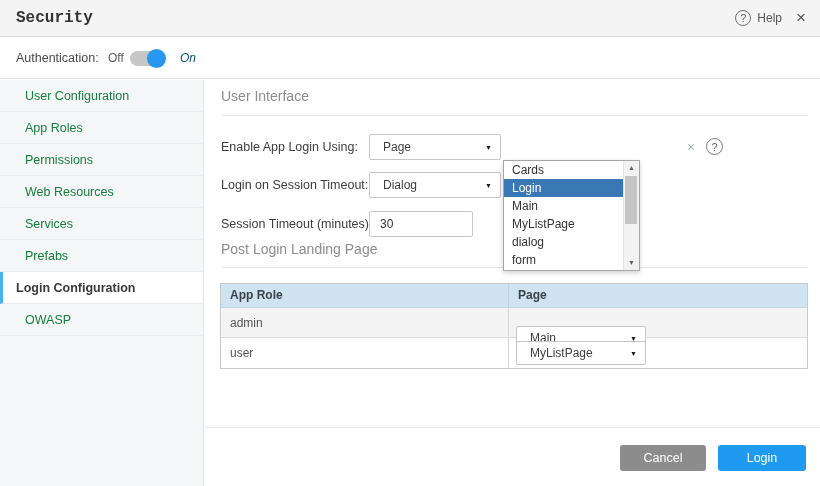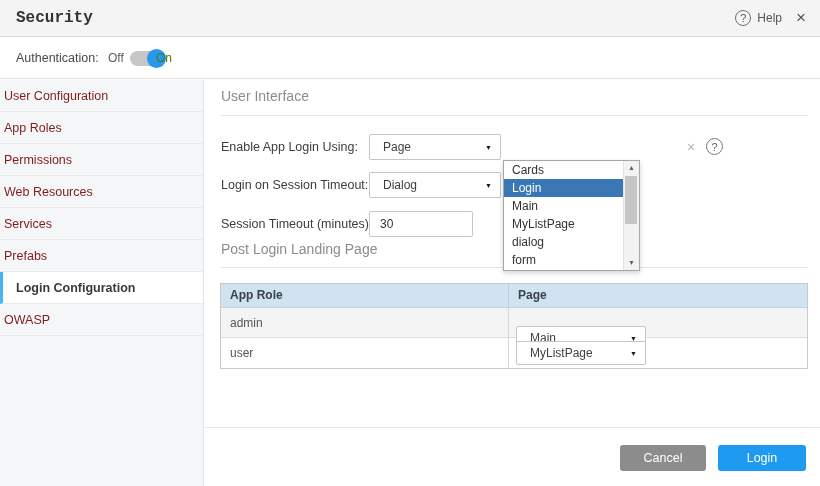--- a/index.html
+++ b/index.html
@@ -12,26 +12,26 @@
   
   .titlebar { position:absolute; top:0; left:0; right:0; height:37px; background:#f4f4f4; border-bottom:1px solid #dadada; }
   .page-title { position:absolute; left:16px; top:0; line-height:36px; font-size:16px; font-weight:bold; color:#333;font-family:Liberation Mono, monospace; }
   .help-group { position:absolute; right:38px; top:0; height:36px; display:flex; align-items:center; gap:6px; color:#555; cursor:pointer; }
   .q-icon { display:inline-block; width:16px; height:16px; border:1px solid #707070; border-radius:50%; font-size:11px; line-height:15px; text-align:center; color:#606060; }
   .close-x { position:absolute; right:10px; top:0; line-height:35px; font-size:17px; color:#555; cursor:pointer; padding:0 4px; }
   
   .auth-bar { position:absolute; top:37px; left:0; right:0; height:42px; background:#fff; border-bottom:1px solid #e3e3e3; }
   .auth-label { position:absolute; left:16px; top:0; line-height:42px; color:#4a4a4a; font-size:12.5px; }
   .auth-off { position:absolute; left:108px; top:0; line-height:42px; color:#5c5c5c; }
-  .auth-on  { position:absolute; left:156px; top:0; line-height:42px; color:#4d7c0f; }
+  .auth-on  { position:absolute; left:180px; top:0; line-height:42px; color:#0c4a6e;font-style:italic; }
   .toggle { position:absolute; left:130px; top:14px; width:34px; height:15px; border-radius:8px; background:#c6c6c6; cursor:pointer; }
   .toggle-knob { position:absolute; right:-2px; top:-2px; width:19px; height:19px; border-radius:50%; background:#2797f0; }
   
   .sidebar { position:absolute; top:80px; left:0; width:204px; bottom:0; background:#f5f6f7; border-right:1px solid #e2e4e6; }
-  .side-item { height:32px; line-height:32px; padding-left:4px; border-bottom:1px solid #e9ebed; color:#7f1d1d; font-size:12.5px; cursor:pointer; }
+  .side-item { height:32px; line-height:32px; padding-left:25px; border-bottom:1px solid #e9ebed; color:#15803d; font-size:12.5px; cursor:pointer; }
   .side-item.selected { background:#fff; border-left:3px solid #45b4f2; padding-left:13px; color:#3a3a3a; font-weight:bold; }
   
   .content { position:absolute; left:205px; top:79px; right:0; bottom:0; background:#fff; }
   .sec-title { position:absolute; left:16px; font-size:14px; color:#8c8c8c; }
   .sec-rule { position:absolute; left:16px; width:587px; height:1px; background:#e6e6e6; }
   .form-label { position:absolute; left:16px; height:26px; line-height:26px; color:#3d3d3d; font-size:12.5px; }
   .sel { position:absolute; background:#fff; border:1px solid #c6c6c6; border-radius:2px; cursor:pointer; }
   .sel-text { display:block; padding-left:13px; line-height:24px; font-size:12px; color:#3f3f3f; }
   .caret { position:absolute; right:8px; top:50%; transform:translateY(-50%); font-size:7px; color:#1a1a1a; }
   .txt-input { position:absolute; border:1px solid #c6c6c6; border-radius:2px; padding-left:10px; font-size:12px; color:#333; font-family:"Liberation Sans","DejaVu Sans",sans-serif; outline:none; }

